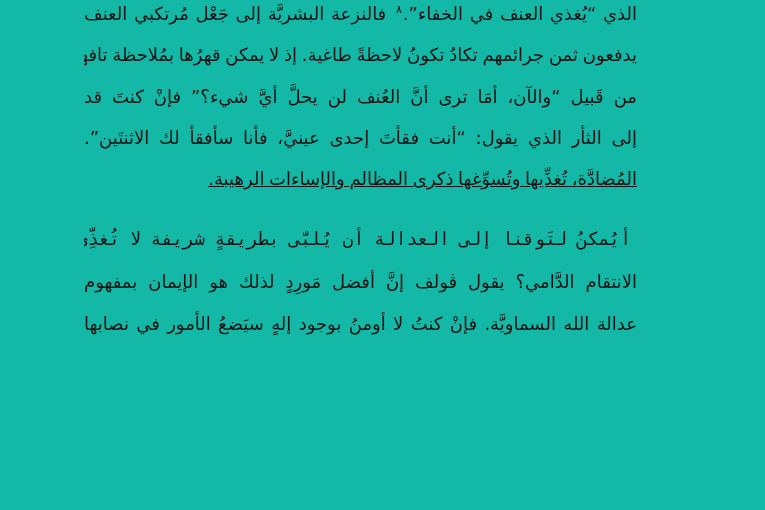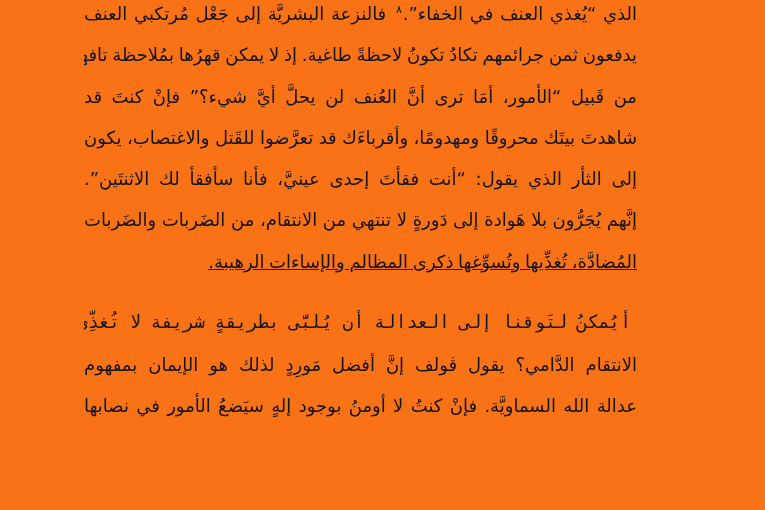--- a/index.html
+++ b/index.html
@@ -7,21 +7,21 @@
     padding: 0;
     width: 765px;
     height: 510px;
     overflow: hidden;
     background: #ffffff;
   }
   .page {
     position: relative;
     width: 765px;
     height: 510px;
-    background: #f97316;
+    background: #14b8a6;
   }
   .text-block {
     position: absolute;
     top: -7px;
     left: 84px;
     width: 553px;
     direction: rtl;
     font-family: "DejaVu Sans", sans-serif;
     color: #141414;
   }
@@ -63,24 +63,22 @@
 </style>
 </head>
 <body>
 
 <div class="page">
   <div class="text-block">
 
     <div class="para">
       <p class="line"><span>الذي “يُغذي العنف في الخفاء”.</span><sup class="footnote">٨</sup> <span>فالنزعة البشريَّة إلى جَعْل مُرتكبي العنف</span></p>
       <p class="line">يدفعون ثمن جرائمهم تكادُ تكونُ لاحظةً طاغية. إذ لا يمكن قهرُها بمُلاحظة تافهة</p>
-      <p class="line">من قَبيل “الأمور، أمَا ترى أنَّ العُنف لن يحلَّ أيَّ شيء؟” فإنْ كنتَ قد</p>
-      <p class="line">شاهدتَ بيتَك محروقًا ومهدومًا، وأقرباءَك قد تعرَّضوا للقَتل والاغتصاب، يكون</p>
+      <p class="line">من قَبيل “والآن، أمَا ترى أنَّ العُنف لن يحلَّ أيَّ شيء؟” فإنْ كنتَ قد</p>
       <p class="line">إلى الثأر الذي يقول: “أنت فقأتَ إحدى عينيَّ، فأنا سأفقأ لك الاثنتَين”.</p>
-      <p class="line">إنَّهم يُجَرُّون بلا هَوادة إلى دَورةٍ لا تنتهي من الانتقام، من الضَربات والضَربات</p>
       <p class="line para-end">المُضادَّة، تُغذِّيها وتُسوِّغها ذكرى المظالم والإساءات الرهيبة.</p>
     </div>
 
     <div class="para">
       <p class="line para-start">أيُمكنُ لتَوقنا إلى العدالة أن يُلبَّى بطريقةٍ شريفة لا تُغذِّي تلهُّفَنا إلى</p>
       <p class="line">الانتقام الدَّامي؟ يقول ڤولف إنَّ أفضل مَورِدٍ لذلك هو الإيمان بمفهوم</p>
       <p class="line">عدالة الله السماويَّة. فإنْ كنتُ لا أومنُ بوجود إلهٍ سيَضعُ الأمور في نصابها</p>
     </div>
 
   </div>

